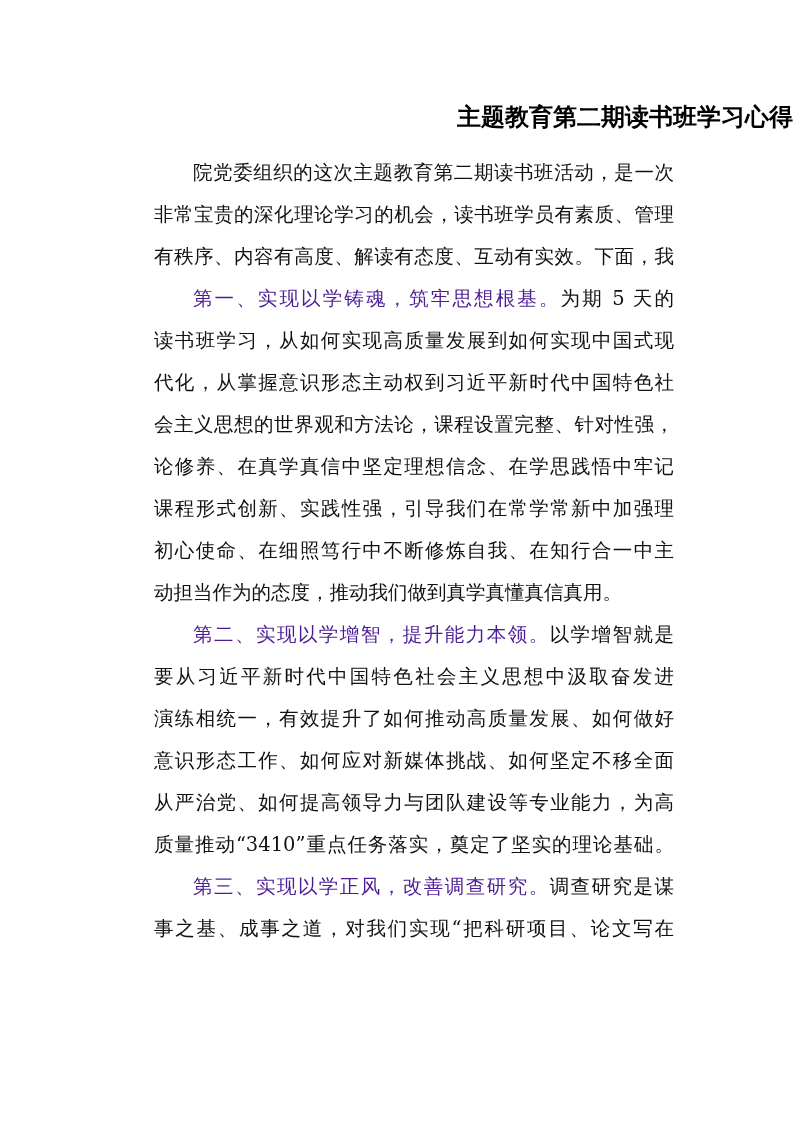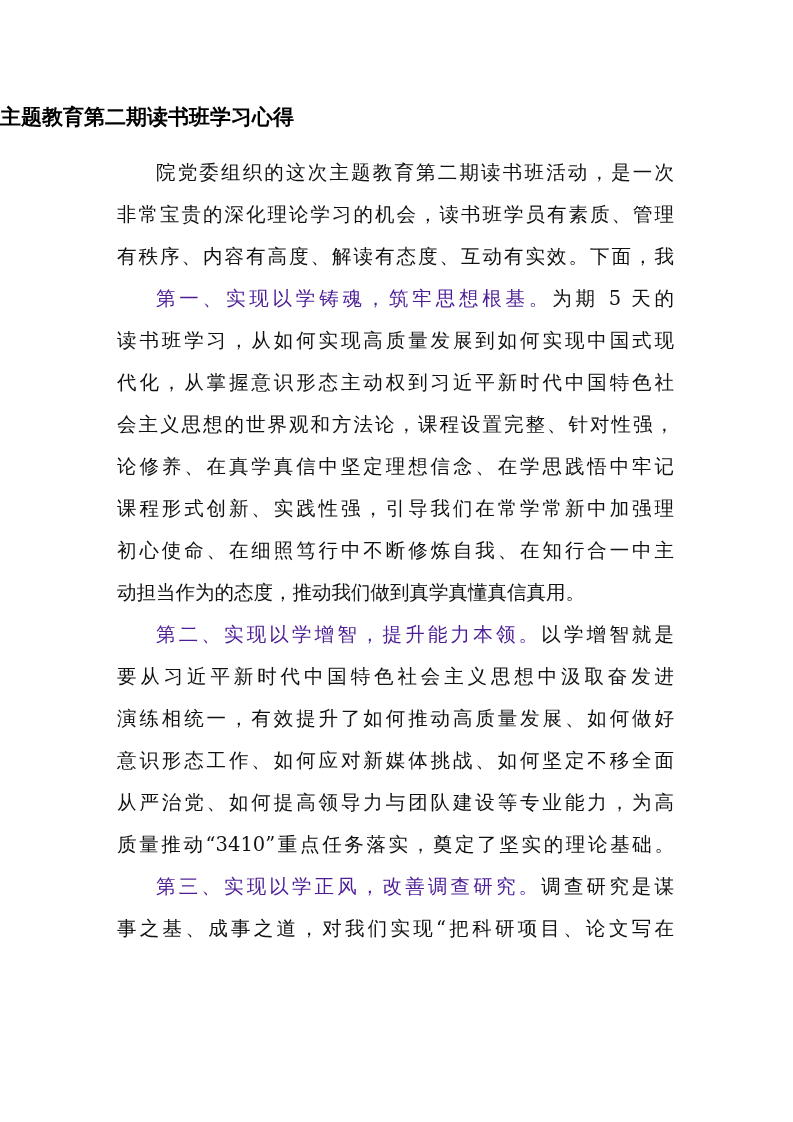--- a/index.html
+++ b/index.html
@@ -1,29 +1,29 @@
 <!DOCTYPE html>
 <html><head>
 <meta charset="utf-8">
 <style>
   html, body { margin: 0; padding: 0; background: #ffffff; }
   body { width: 793px; height: 1122px; position: relative; overflow: hidden; }
   .page { position: absolute; left: 0; top: 0; width: 793px; height: 1122px; background: #fff; }
   .title {
-    position: absolute; left: 0; top: 101px; width: 793px; text-align: left;
-    font-family: "DejaVu Sans", sans-serif; font-weight: bold; font-size: 21px;
+    position: absolute; left: 0; top: 101px; width: 793px; text-align: right;
+    font-family: "DejaVu Sans", sans-serif; font-weight: bold; font-size: 24px;
     color: #000; letter-spacing: 0px; line-height: 32px;
   }
   .body-text {
     position: absolute; left: 117px; top: 154px; width: 557px;
     font-family: "DejaVu Serif", serif; font-size: 19.5px; color: #111;
   }
   .line {
     display: block; height: 42px; line-height: 38px; white-space: nowrap;
-    text-align: justify; text-align-last: justify;
+    text-align: justify; text-align-last: justify; margin-left: 37px;
   }
   .line.first { padding-left: 39px; }
   .line.last { text-align-last: left; }
   .heading-run { font-family: "DejaVu Sans", sans-serif; font-weight: normal; color: #4c1d95; }
 </style>
 </head>
 <body>
 
 <div class="page">
   <div class="title">主题教育第二期读书班学习心得</div>

